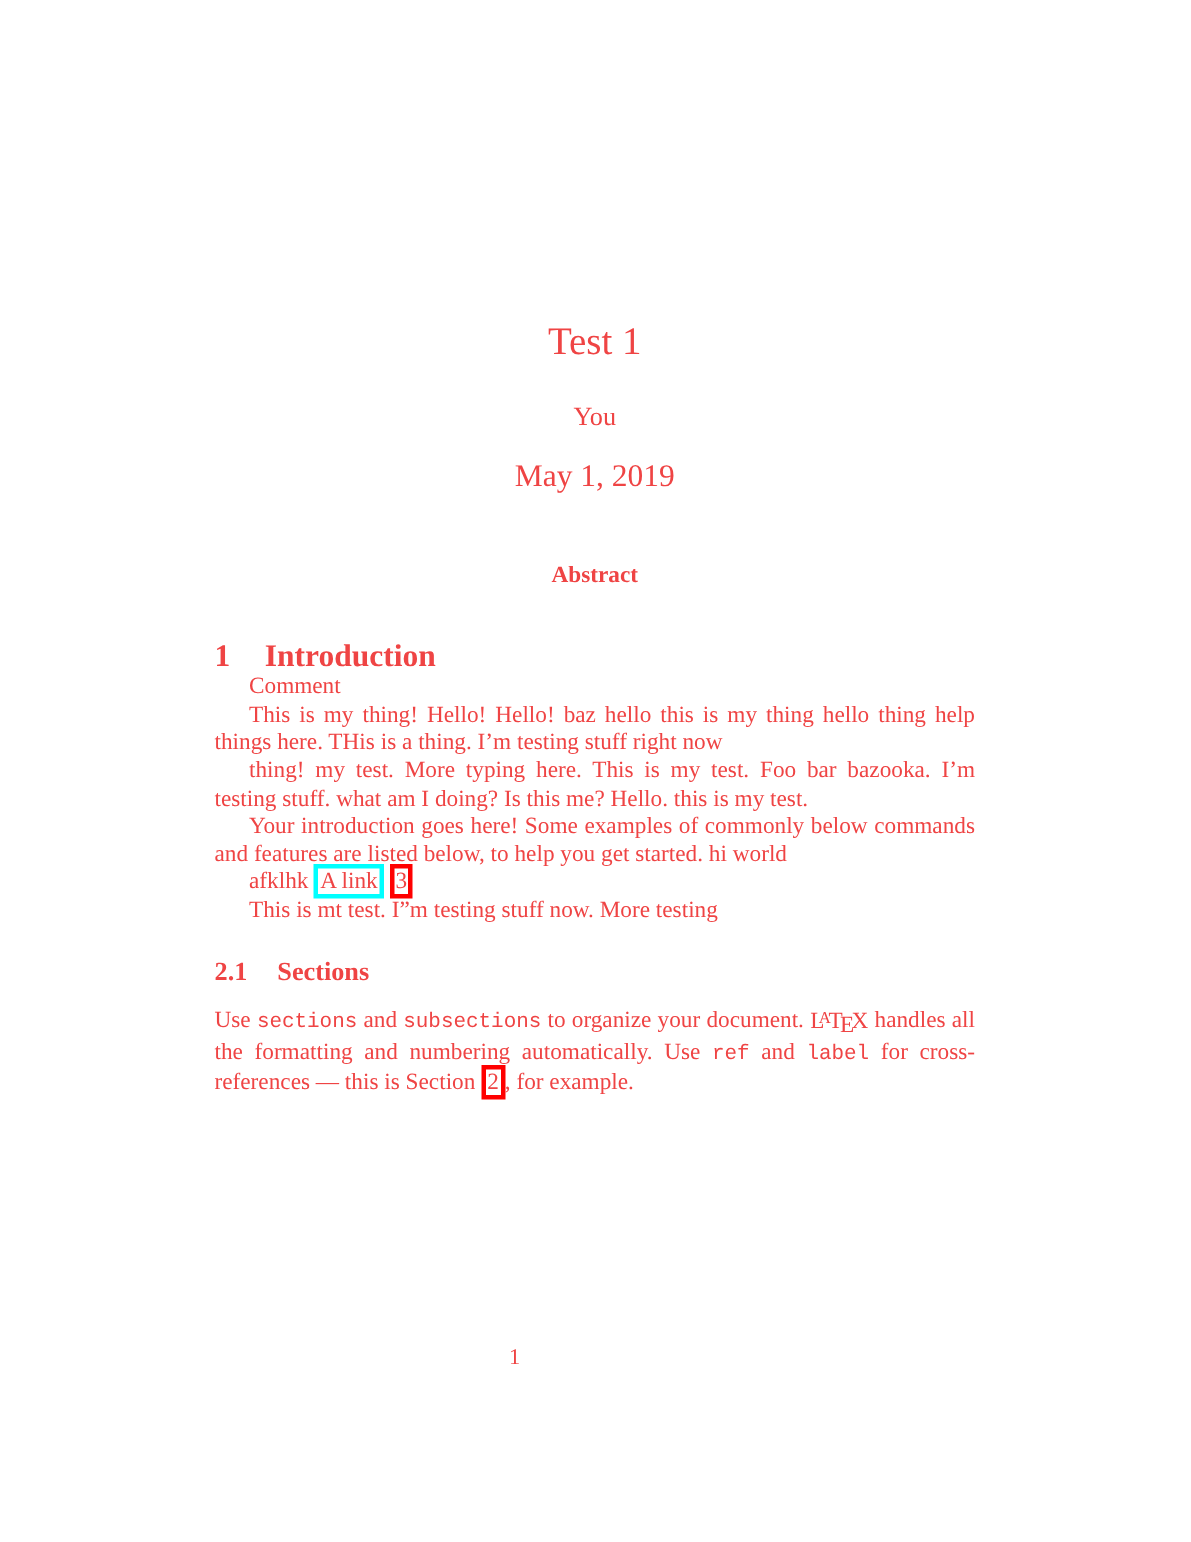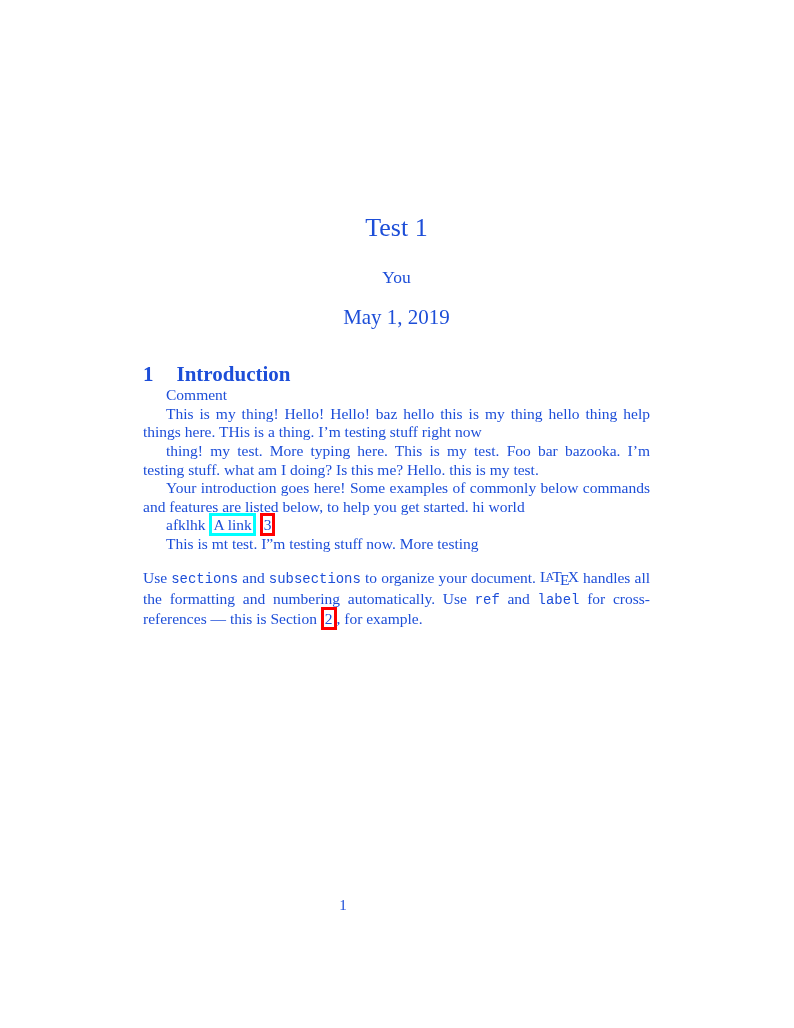--- a/index.html
+++ b/index.html
@@ -1,21 +1,21 @@
 <!DOCTYPE html>
 <html style="--link-cyan: #00ffff; --link-red: #ff0000;"><head>
 <meta charset="utf-8">
 <style>
   html, body { margin: 0; padding: 0; background: #ffffff; }
   .page {
     position: relative;
     width: 686px;
     height: 1028px;
     background: #ffffff;
-    color: #1d4ed8;
+    color: #ef4444;
     font-family: "Liberation Serif", "DejaVu Serif", serif;
     overflow: hidden;
   }
   .content {
     position: absolute;
     left: 143px;
     top: 0;
     width: 507px;
   }
   .doc-title {
@@ -103,32 +103,36 @@
 </head>
 <body>
 
 <div class="page">
   <div class="content">
 
     <div class="doc-title">Test 1</div>
     <div class="doc-author">You</div>
     <div class="doc-date">May 1, 2019</div>
 
+    <div class="abstract-heading">Abstract</div>
 
     <h1 class="sec">
       <span class="secnum">1</span><span>Introduction</span>
     </h1>
 
     <p class="para indent"><span>Comment</span></p>
     <p class="para indent"><span>This is my thing! Hello! Hello! baz hello this is my thing hello thing help things here. THis is a thing. I’m testing stuff right now</span></p>
     <p class="para indent"><span>thing! my test. More typing here. This is my test. Foo bar bazooka. I’m testing stuff. what am I doing? Is this me? Hello. this is my test.</span></p>
     <p class="para indent"><span>Your introduction goes here! Some examples of commonly below commands and features are listed below, to help you get started. hi world</span></p>
     <p class="para indent"><span>afklhk </span><span class="linkbox cyan">A link</span><span> </span><span class="linkbox red">3</span></p>
     <p class="para indent"><span>This is mt test. I”m testing stuff now. More testing</span></p>
 
 
+    <h2 class="subsec">
+      <span class="secnum">2.1</span><span>Sections</span>
+    </h2>
 
     <p class="para first"><span>Use </span><span class="tt">sections</span><span> and </span><span class="tt">subsections</span><span> to organize your document. </span><span class="latex"><span class="l">L</span><span class="a">A</span><span class="t">T</span><span class="e">E</span><span class="x">X</span></span><span> handles all the formatting and numbering automatically. Use </span><span class="tt">ref</span><span> and </span><span class="tt">label</span><span> for cross-references — this is Section </span><span class="linkbox red">2</span><span>, for example.</span></p>
 
   </div>
 
   <div class="page-number">1</div>
 </div>
 
 </body></html>

